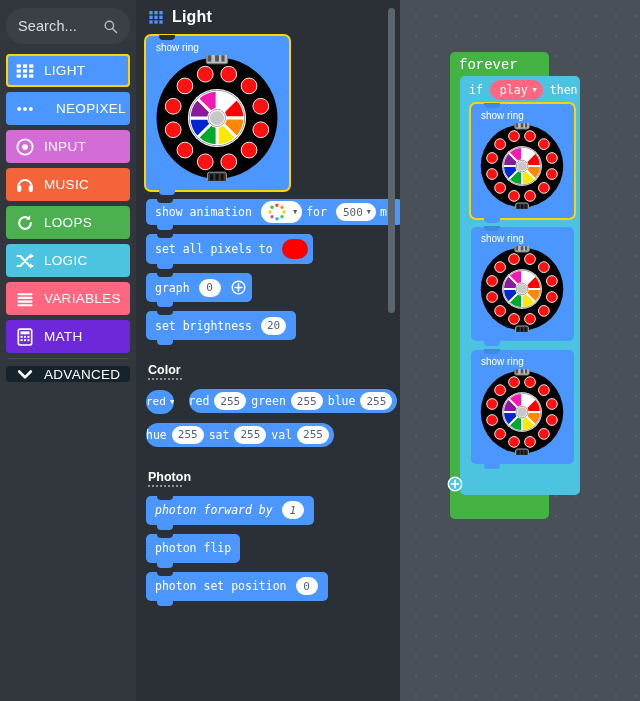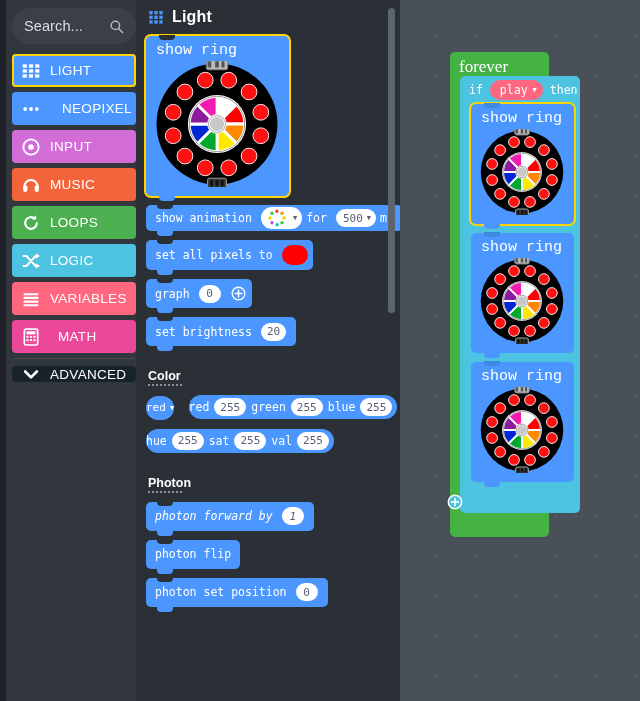--- a/index.html
+++ b/index.html
@@ -6,21 +6,21 @@
   html, body {
     width: 640px; height: 701px;
     background: #1e2228;
     font-family: "Liberation Sans", sans-serif;
     overflow: hidden;
   }
   .root { position: relative; width: 640px; height: 701px; }
 
   
   .sidebar {
-    position: absolute; left: 6px; top: 0;
+    position: absolute; left: 0; top: 0;
     width: 136px; height: 701px;
     background: #32373e;
     padding: 8px 6px 0 6px;
   }
   .search-box {
     position: relative;
     height: 36px;
     background: #3b4047;
     border-radius: 18px;
     display: flex; align-items: center;
@@ -154,22 +154,22 @@
   
   .ringblock {
     position: relative;
     background: #4c97ff; border-radius: 5px;
     margin-left: 10px; margin-bottom: 9px;
     padding: 6px 8px 9px 8px;
     width: 143px;
   }
   .ringblock .rb-title {
     color: #fff;
-    font-family: Liberation Mono, monospace;
-    font-size: 15px; margin-bottom: 2px; margin-left: 2px;
+    font-family: Liberation Sans, sans-serif;
+    font-size: 10px; margin-bottom: 2px; margin-left: 2px;
   }
   .ringblock.selected { box-shadow: 0 0 0 2px #ffd400; }
   .ringblock::before {
     content: ""; position: absolute; left: 13px; top: -1px;
     width: 16px; height: 5px; background: #2b3036; border-radius: 0 0 4px 4px;
   }
   .ringblock::after {
     content: ""; position: absolute; left: 13px; bottom: -5px;
     width: 16px; height: 5px; background: #4c97ff; border-radius: 0 0 4px 4px;
   }
@@ -185,22 +185,22 @@
     background-position: 6px 6px;
   }
   .forever {
     position: absolute; left: 50px; top: 52px;
     width: 99px; background: #45b344;
     border-radius: 5px 5px 5px 5px;
     padding-top: 2px;
   }
   .forever-hat {
     height: 20px; color: #fff;
-    font-family: Liberation Serif, serif;
-    font-size: 17px; padding: 3px 0 0 9px;
+    font-family: Liberation Mono, monospace;
+    font-size: 14px; padding: 3px 0 0 9px;
   }
   .forever-body { margin-left: 10px; }
   .forever-foot { height: 24px; }
 
   .ifblock {
     position: relative;
     background: #4cc3e0; border-radius: 5px;
     width: 120px;
     margin-top: 2px;
   }
@@ -305,21 +305,21 @@
           <svg class="cat-icon" viewBox="0 0 24 24">
             <g fill="#fff">
               <rect x="3" y="5" width="18" height="2.6" rx="1"></rect>
               <rect x="3" y="9.4" width="18" height="2.6" rx="1"></rect>
               <rect x="3" y="13.8" width="18" height="2.6" rx="1"></rect>
               <rect x="3" y="18.2" width="18" height="2.6" rx="1"></rect>
             </g>
           </svg>
           <span class="cat-label">VARIABLES</span>
         </div>
-        <div class="cat" style="background: #ec4899; gap: 8px;">
+        <div class="cat" style="background: #6d28d9;">
           <svg class="cat-icon" viewBox="0 0 24 24">
             <rect x="4" y="2.6" width="16" height="19" rx="2" fill="none" stroke="#fff" stroke-width="2"></rect>
             <rect x="6.6" y="5.2" width="10.8" height="3.6" fill="#fff"></rect>
             <g fill="#fff">
               <rect x="6.6" y="10.6" width="2.6" height="2.4"></rect>
               <rect x="10.7" y="10.6" width="2.6" height="2.4"></rect>
               <rect x="14.8" y="10.6" width="2.6" height="2.4"></rect>
               <rect x="6.6" y="14.6" width="2.6" height="2.4"></rect>
               <rect x="10.7" y="14.6" width="2.6" height="2.4"></rect>
               <rect x="14.8" y="14.6" width="2.6" height="2.4"></rect>

